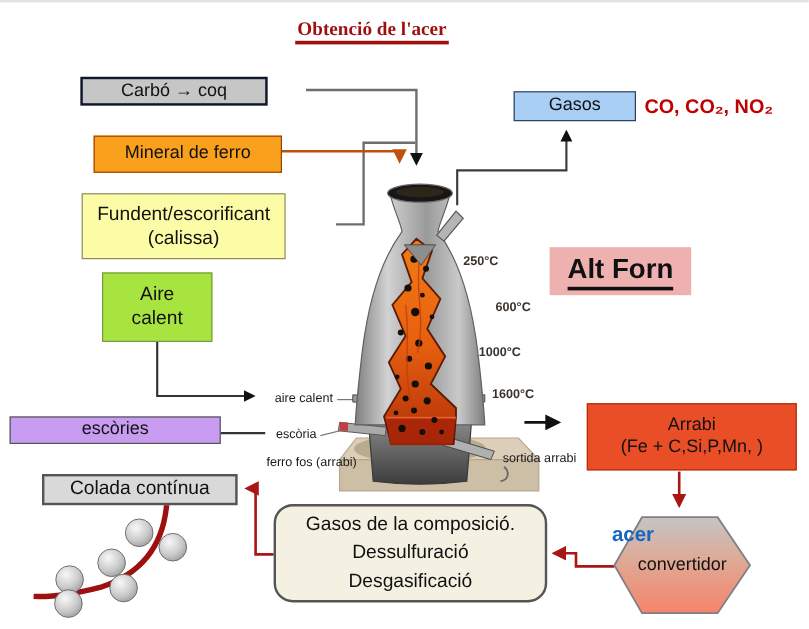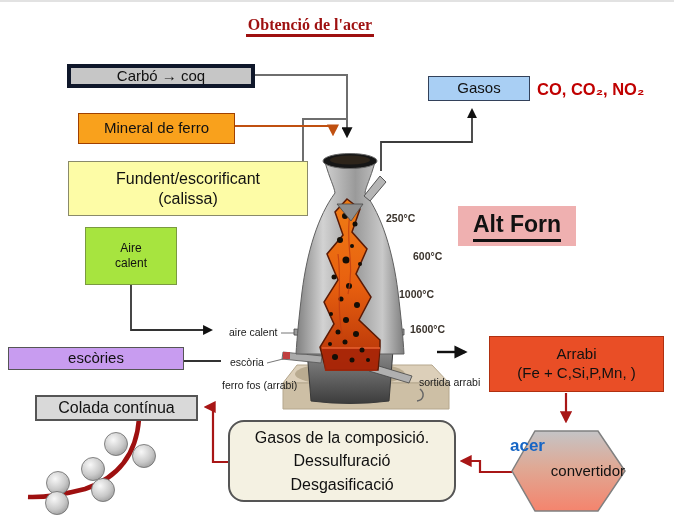--- a/index.html
+++ b/index.html
@@ -14,34 +14,34 @@
   .page-title{
     left:100px;top:14px;width:420px;text-align:center;
     font-family:"Liberation Serif",serif;font-weight:bold;font-size:16px;
     color:#9e1010;
   }
   .page-title span{border-bottom:3px solid #9e1010;padding:0 2px 1px 2px;}
   .box{
     display:flex;flex-direction:column;align-items:center;justify-content:center;
     text-align:center;color:#111;box-sizing:border-box;line-height:1.25;
   }
-  .carbo{left:67px;top:62px;width:188px;height:24px;background:#c6c6c6;border:4px solid #0f172a;font-size:15px;}
+  .carbo{left:67px;top:62px;width:156px;height:24px;background:#c6c6c6;border:2px solid #0f172a;font-size:15px;}
   .mineral{left:78px;top:111px;width:157px;height:31px;background:#f9a11c;border:1.5px solid #a04000;font-size:15px;}
-  .fundent{left:68px;top:159px;width:240px;height:55px;background:#fdfca6;border:1.5px solid #8a8a6a;font-size:16px;}
-  .aire{left:85px;top:225px;width:92px;height:58px;background:#a7e43f;border:1.5px solid #7a9a40;font-size:12px;}
+  .fundent{left:68px;top:159px;width:170px;height:55px;background:#fdfca6;border:1.5px solid #8a8a6a;font-size:16px;}
+  .aire{left:85px;top:225px;width:92px;height:58px;background:#a7e43f;border:1.5px solid #7a9a40;font-size:16px;}
   .escories{left:8px;top:345px;width:176px;height:23px;background:#c89cf0;border:1.5px solid #555;font-size:15px;}
   .colada{left:35px;top:393px;width:163px;height:26px;background:#d9d9d9;border:2px solid #555;font-size:16px;}
   .gasos{left:428px;top:74px;width:102px;height:25px;background:#a9cff4;border:1.5px solid #33415a;font-size:15px;}
   .formula{left:537px;top:78px;font-size:16.5px;font-weight:bold;color:#c00000;white-space:nowrap;}
   .altforn{left:458px;top:204px;width:118px;height:40px;background:#efb0b0;font-size:23px;font-weight:bold;}
   .altforn span{border-bottom:3px solid #111;}
   .arrabi{left:489px;top:334px;width:175px;height:56px;background:#e94e26;border:1px solid #b03010;font-size:15px;}
   .ajust{left:228px;top:418px;width:228px;height:82px;background:#f4f1e2;border:2px solid #555;border-radius:16px;font-size:16px;line-height:1.45;}
   .acer{left:466px;top:434px;font-size:17px;font-weight:bold;color:#1565c5;margin-left:44px;}
-  .convertidor{left:512px;top:460px;width:113px;text-align:right;font-size:15px;color:#111;}
+  .convertidor{left:512px;top:460px;width:113px;text-align:center;font-size:15px;color:#111;}
   .small{font-size:10.5px;color:#1a1a1a;white-space:nowrap;}
   .temp{font-size:10.5px;font-weight:600;color:#3a332c;white-space:nowrap;}
   .t250{left:386px;top:210px;} .t600{left:393px;top:248px;padding-left:20px;}
   .t1000{left:399px;top:286px;} .t1600{left:410px;top:321px;}
   .laire{left:229px;top:324px;} .lescoria{left:230px;top:354px;}
   .lferro{left:222px;top:377px;} .lsortida{left:419px;top:374px;}
 </style>
 </head>
 <body>
 

